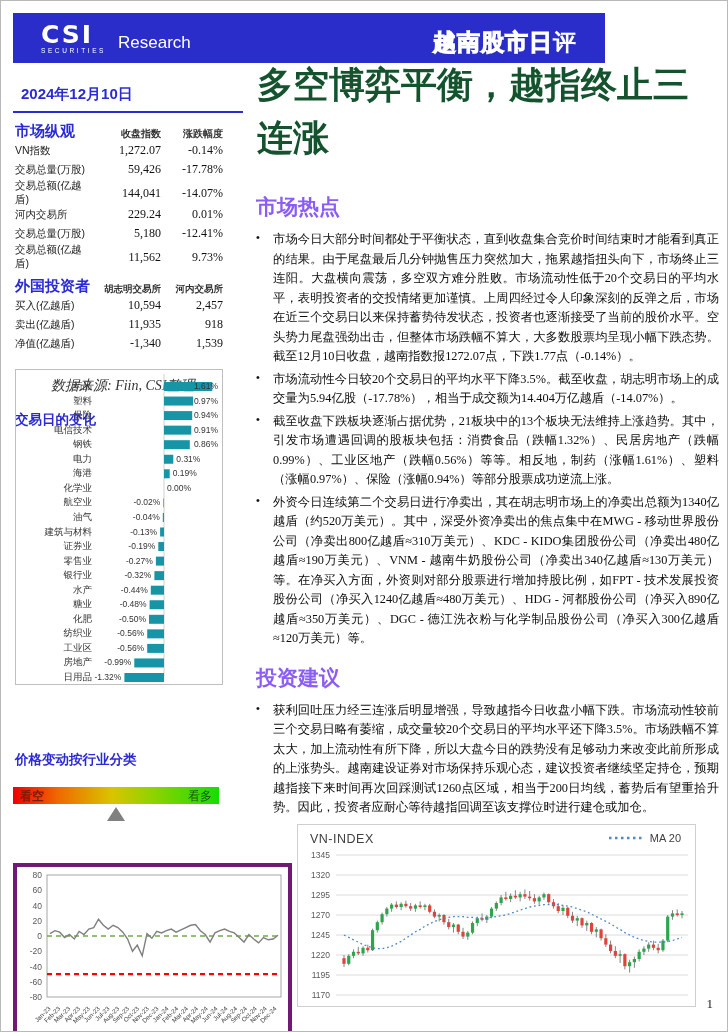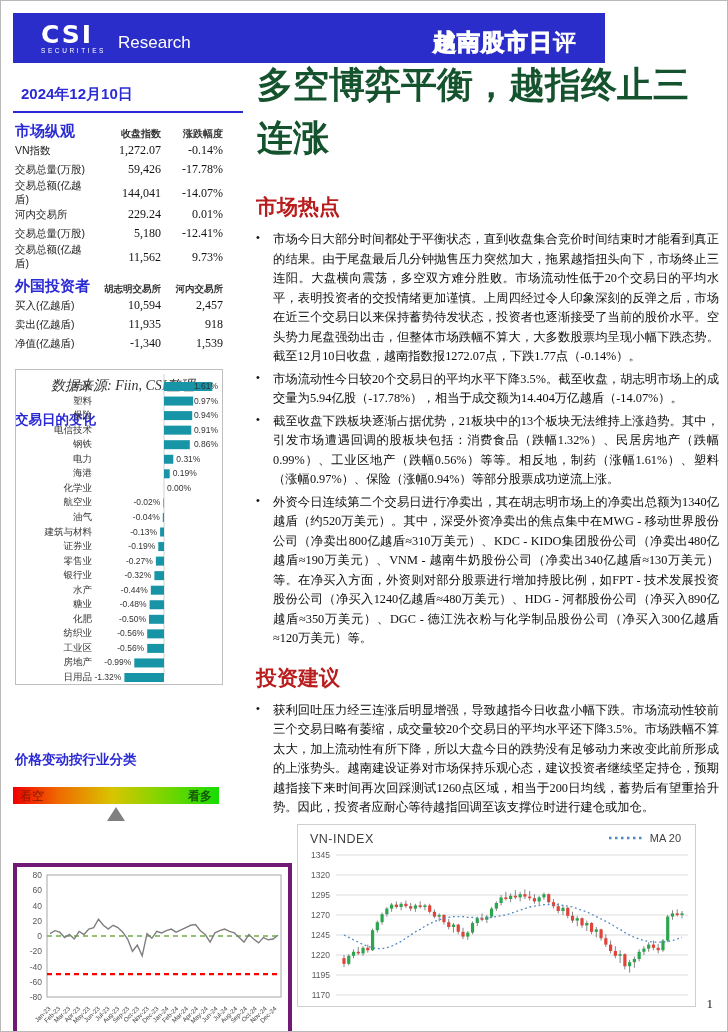--- a/index.html
+++ b/index.html
@@ -33,32 +33,32 @@
   .neg{color:#c00000;}
   .pos{color:#00b050;}
   .source{font-size:14px;font-style:italic;color:#333;margin-top:24px;
         font-family:"Liberation Serif",serif;padding-left:36px;}
   .sec-title{font-size:13.5px;font-weight:bold;color:#2b2bd6;margin-top:16px;}
   
   .bar-box{position:absolute;left:14px;top:368px;width:206px;height:314px;border:1px solid #bfbfbf;}
   .sent-title{position:absolute;left:14px;top:750px;font-size:13.5px;font-weight:bold;color:#2b2bd6;}
   .grad-bar{position:absolute;left:12px;top:786px;width:206px;height:17px;
         background:linear-gradient(to right,#f00000 0%,#ef6a00 22%,#d9c400 48%,#8ed300 68%,#17dd00 100%);}
-  .grad-bar .bear{position:absolute;left:7px;top:1px;font-size:12px;font-weight:normal;color:#7e1b00;}
-  .grad-bar .bull{position:absolute;right:7px;top:1px;font-size:12px;font-weight:bold;color:#14560a;}
+  .grad-bar .bear{position:absolute;left:7px;top:1px;font-size:12px;font-weight:bold;color:#7e1b00;}
+  .grad-bar .bull{position:absolute;right:7px;top:1px;font-size:12px;font-weight:normal;color:#14560a;}
   .pointer{position:absolute;top:806px;width:0;height:0;border-left:9px solid transparent;
         border-right:9px solid transparent;border-bottom:14px solid #808080;}
   .line-box{position:absolute;left:12px;top:862px;width:271px;height:165px;border:4px solid #701a75;text-align:right;}
   .candle-box{position:absolute;left:296px;top:823px;width:397px;height:181px;border:1px solid #cfcfcf;}
   .candle-title{position:absolute;left:12px;top:7px;font-size:12.5px;color:#404040;letter-spacing:.5px;}
   .candle-legend{position:absolute;right:14px;top:7px;font-size:11px;color:#404040;
         display:flex;align-items:center;gap:7px;}
   
   .right-col{position:absolute;left:255px;top:192px;width:463px;height:628px;overflow:hidden;}
-  .h2{font-size:21px;font-weight:bold;color:#b91c1c;margin:0 0 9px 0;
+  .h2{font-size:21px;font-weight:bold;color:#8b5cf6;margin:0 0 9px 0;
         font-family:"Liberation Sans",sans-serif;}
   .h2.second{margin-top:15px;}
   .bullet-row{display:flex;margin-bottom:3px;}
   .bullet-row .marker{width:17px;flex:none;font-size:11px;color:#111;padding-top:1px;}
   .bullet-row .btxt{flex:1;font-size:12.3px;line-height:19.5px;text-align:justify;color:#0d0d0d;
         font-family:"Liberation Serif",serif;}
   .page-num{position:absolute;right:14px;top:995px;font-size:13px;color:#222;
         font-family:"Liberation Serif",serif;}
   svg text{font-family:"Liberation Sans",sans-serif;}
 </style>

